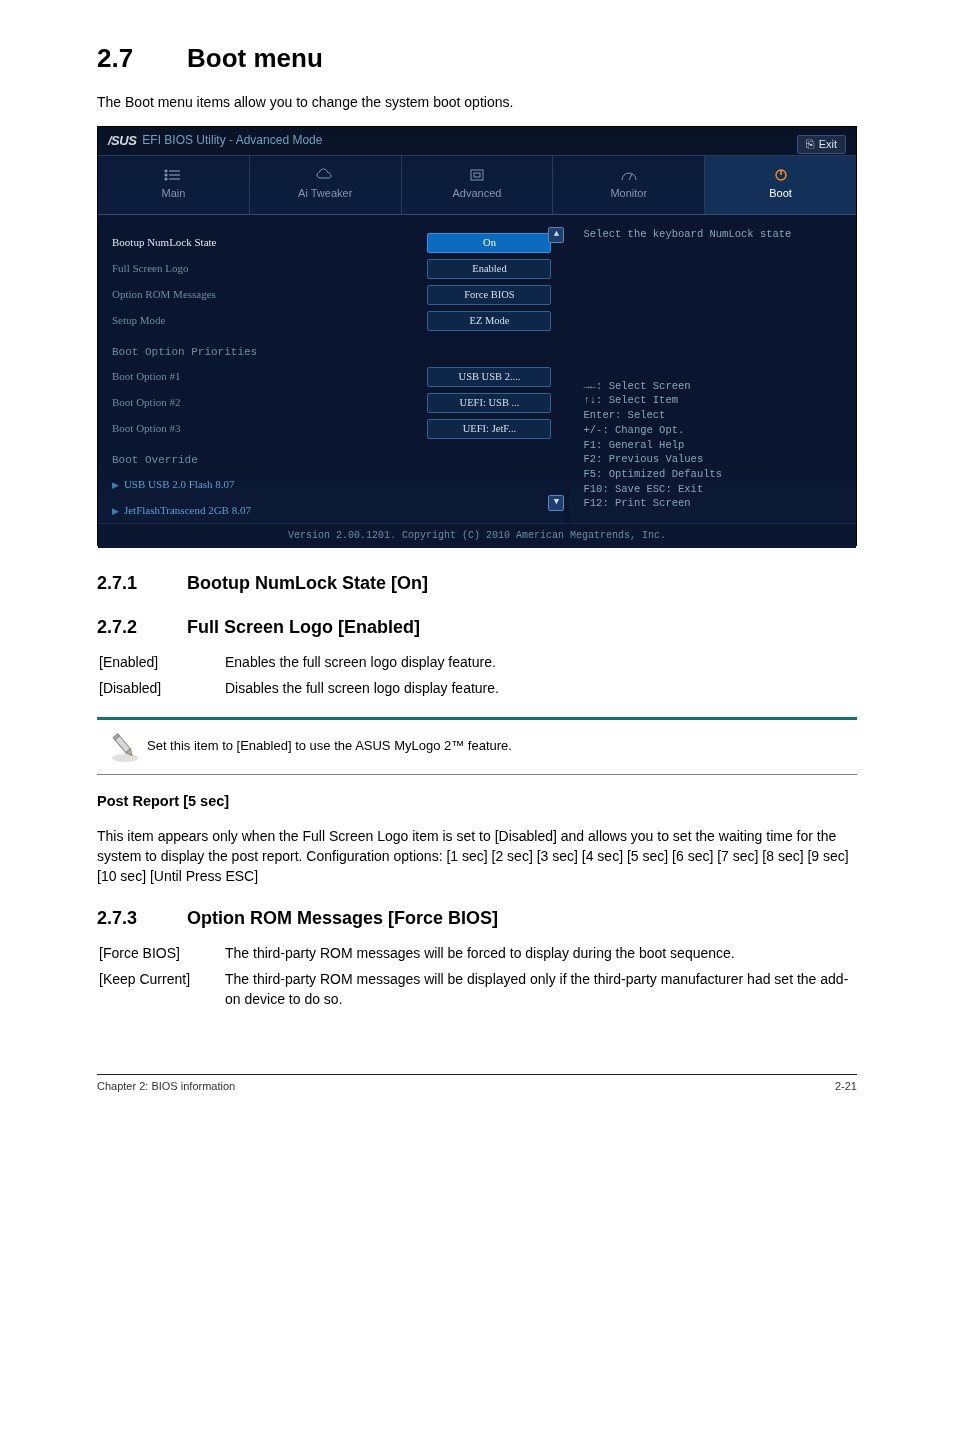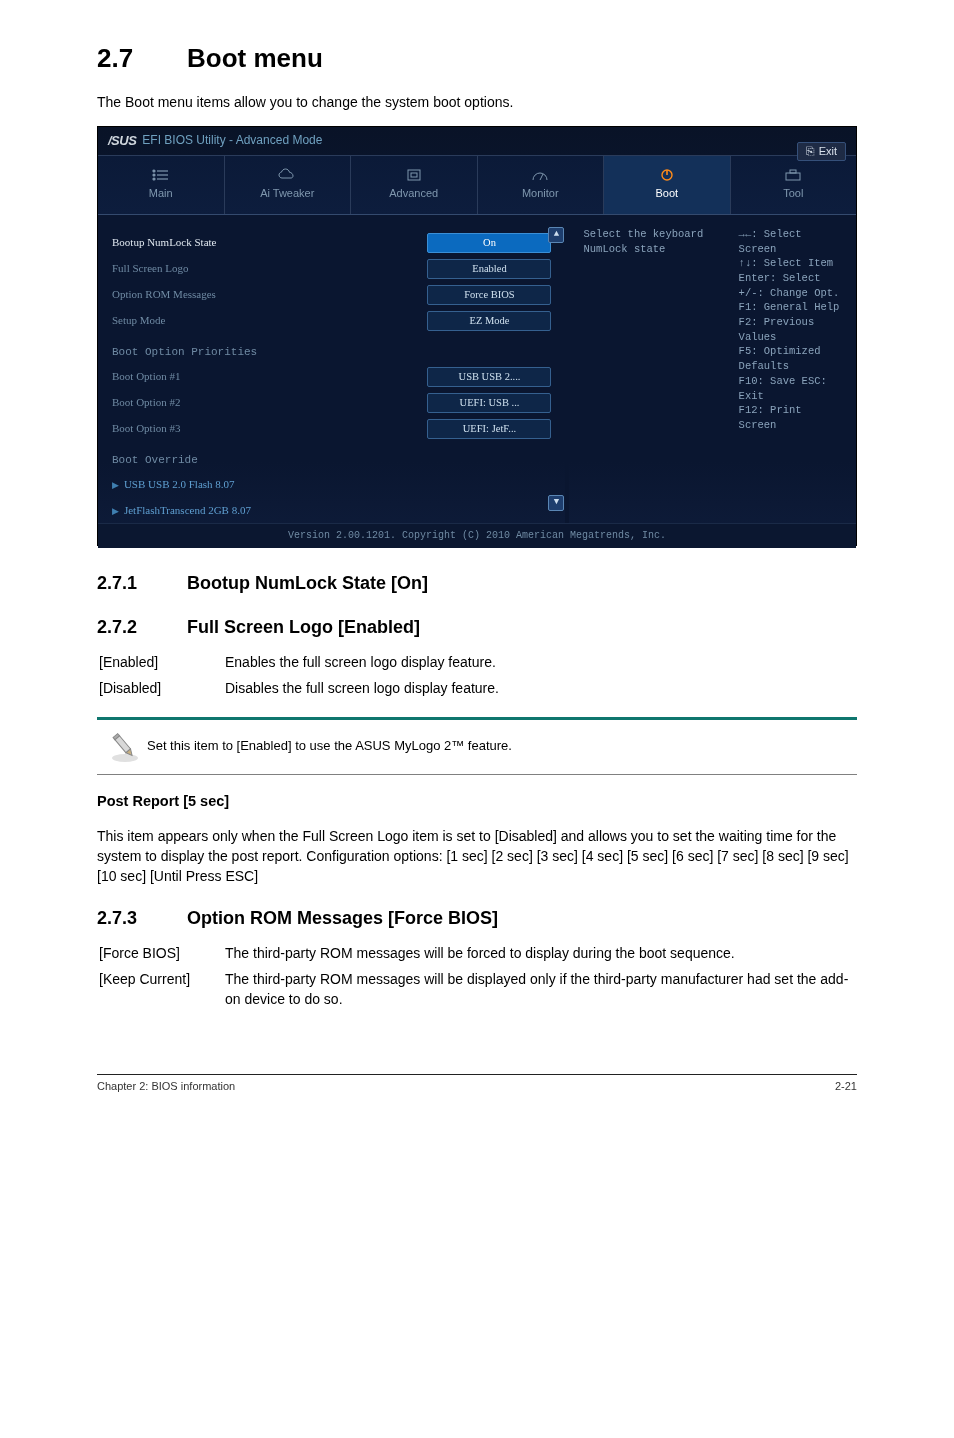--- a/index.html
+++ b/index.html
@@ -46,21 +46,21 @@
     align-items: center;
     padding: 0 10px;
   }
   .bios-logo { 
     font-family: Arial, sans-serif; font-weight: bold; font-style: italic;
     color: #cfd6dd; font-size: 13px; letter-spacing: -0.5px; margin-right: 6px;
   }
   .bios-logo .slash { color:#cfd6dd; }
   .bios-title { color:#6fa0bf; font-family: Arial,sans-serif; font-size:12px; }
   .bios-exit {
-    position: absolute; right: 10px; top: 15px;
+    position: absolute; right: 10px; top: 8px;
     background:#1e2b45; border:1px solid #35507a; color:#d8e0ea;
     padding: 2px 8px; font-family:Arial,sans-serif; font-size:11px;
     border-radius:2px;
   }
   .bios-tabs {
     display:flex; height:58px; border-bottom:1px solid #344a6e;
     background: linear-gradient(#0b1a38, #0d1d3d);
   }
   .bios-tab {
     flex:1; text-align:center; border-right:1px solid #2a3b5a;
@@ -72,21 +72,21 @@
   .tab-icon { width:18px; height:14px; margin-bottom:4px; display:block; }
   .tab-icon svg { width:100%; height:100%; }
 
   .bios-body { display:flex; height: calc(100% - 28px - 58px - 24px); }
   .bios-left {
     flex: 1.7; padding: 12px 14px; border-right:4px solid #0a1630;
     position: relative; overflow: hidden;
   }
   .bios-right {
     flex: 1; padding: 12px 14px; color:#8aa3bb; font-size:10.5px;
-    display:flex; justify-content:space-between;
+    display:flex; flex-direction:column; justify-content:space-between;
   }
   .bios-row {
     display:flex; justify-content:space-between; align-items:center;
     margin: 6px 0; height:20px;font-family:Liberation Serif, serif;
   }
   .bios-row.sel .label { color:#dfe7ef; }
   .bios-row .label { color:#6f8aa3; }
   .pill {
     min-width:110px; height:18px; border:1px solid #35608f; border-radius:2px;
     background:#0e2648; color:#cfe0ee; text-align:center; line-height:18px;
@@ -188,27 +188,20 @@
               <line x1="9" y1="12" x2="12" y2="6" stroke="#7f97ae"></line>
             </svg></span>
         <span>Monitor</span>
       </div>
       <div class="bios-tab active">
         <span class="tab-icon"><svg viewBox="0 0 18 14">
               <circle cx="9" cy="7" r="5" fill="none" stroke="#ff8c1a" stroke-width="1.4"></circle>
               <line x1="9" y1="2" x2="9" y2="7" stroke="#ff8c1a" stroke-width="1.6"></line>
             </svg></span>
         <span style="color:#fff;">Boot</span>
-      </div>
-      <div class="bios-tab">
-        <span class="tab-icon"><svg viewBox="0 0 18 14">
-              <rect x="2" y="5" width="14" height="7" fill="none" stroke="#7f97ae"></rect>
-              <rect x="6" y="2" width="6" height="3" fill="none" stroke="#7f97ae"></rect>
-            </svg></span>
-        <span>Tool</span>
       </div>
     </div>
 
     <div class="bios-body">
       <div class="bios-left">
         <div class="bios-row sel">
           <span class="label">Bootup NumLock State</span>
           <span class="pill sel">On</span>
         </div>
         <div class="bios-row">

